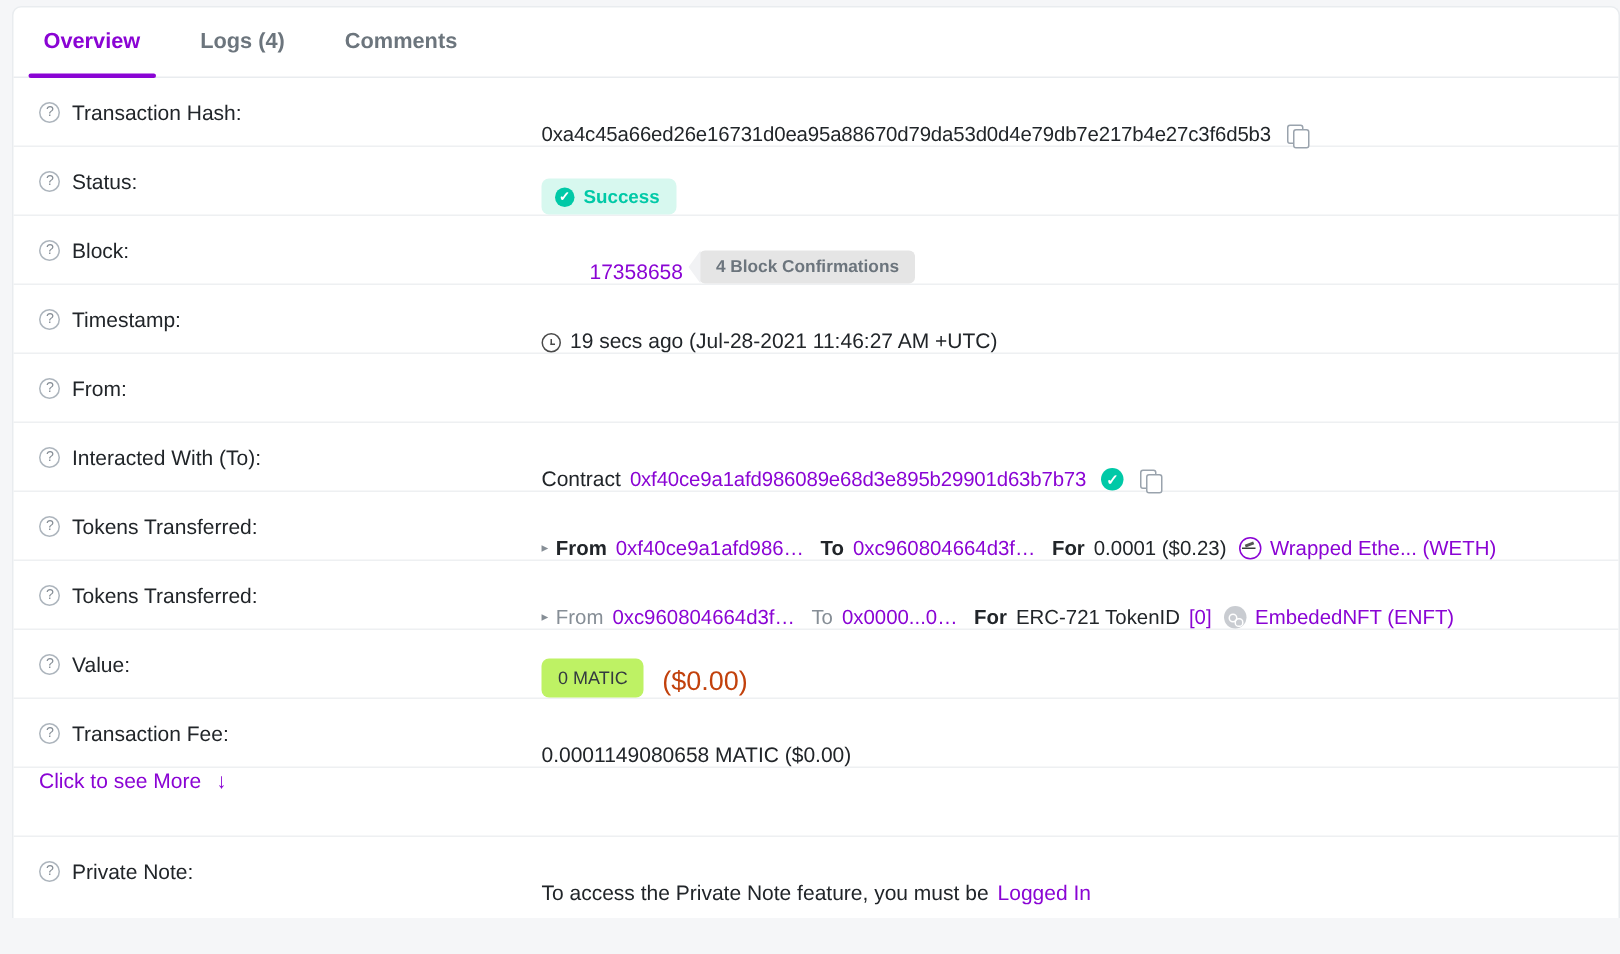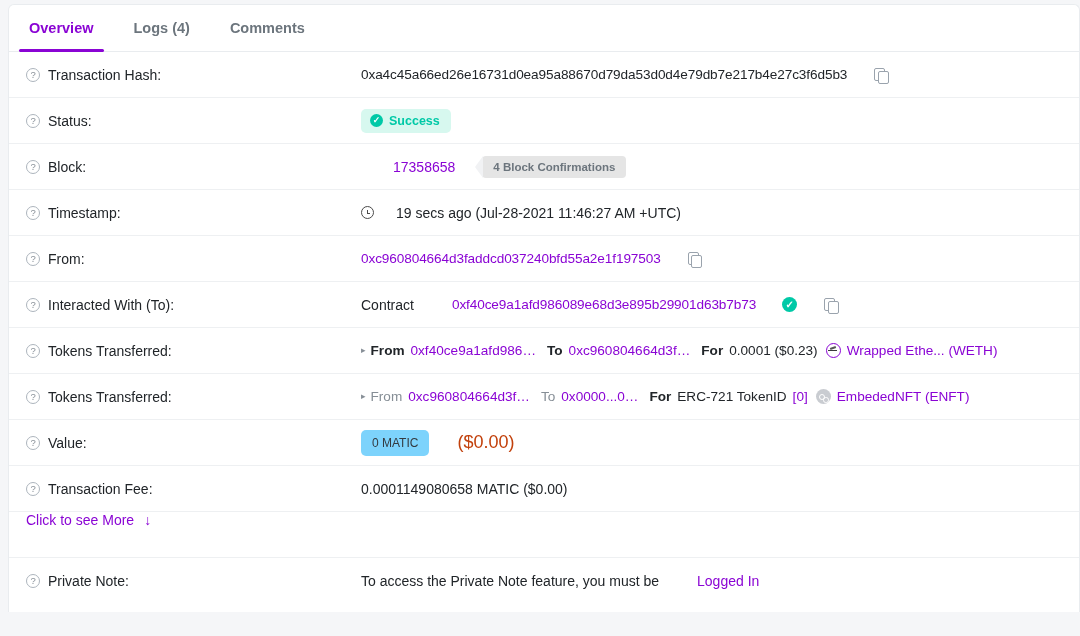--- a/index.html
+++ b/index.html
@@ -69,23 +69,23 @@
     align-items: center;
     gap: 8px;
     padding-left: 17px;
     font-size: 14px;
     color: #212529;
     min-height: 45px;
   }
   .row-value {
     flex: 1;
     display: flex;
-    align-items: center;
+    align-items: flex-end;
     flex-wrap: wrap;
-    gap: 16px;
+    gap: 0px;
     font-size: 14px;
     color: #212529;
     min-height: 45px;
     padding-right: 14px;
   }
 
   .qmark {
     display: inline-flex;
     align-items: center;
     justify-content: center;
@@ -292,21 +292,21 @@
     position: absolute;
     left: 7.5px; top: 8px;
     width: 3.5px; height: 3.5px;
     border-radius: 50%;
     border: 1.2px solid #ffffff;
   }
 
   .value-badge {
     display: inline-flex;
     align-items: center;
-    background: #7dd3fc;
+    background: #bef264;
     color: #343a40;
     font-size: 12px;
     border-radius: 5px;
     padding: 6px 11px;
     margin-right: 12px;
   }
   .usd { color: #c2410c; font-size: 18px; }
 
   .see-more-row {
     display: flex;
@@ -389,24 +389,20 @@
         <span class="clock-icon"></span>
         <span>19 secs ago (Jul-28-2021 11:46:27 AM +UTC)</span>
       </div>
     </div>
 
     <div class="row">
       <div class="row-label">
         <span class="qmark">?</span>
         <span>From:</span>
       </div>
-      <div class="row-value">
-        <a class="link link-hash">0xc960804664d3faddcd037240bfd55a2e1f197503</a>
-        <span class="copy-icon"></span>
-      </div>
     </div>
 
     <div class="row">
       <div class="row-label">
         <span class="qmark">?</span>
         <span>Interacted With (To):</span>
       </div>
       <div class="row-value">
         <span class="plain">Contract</span>
         <span class="sp"></span>

